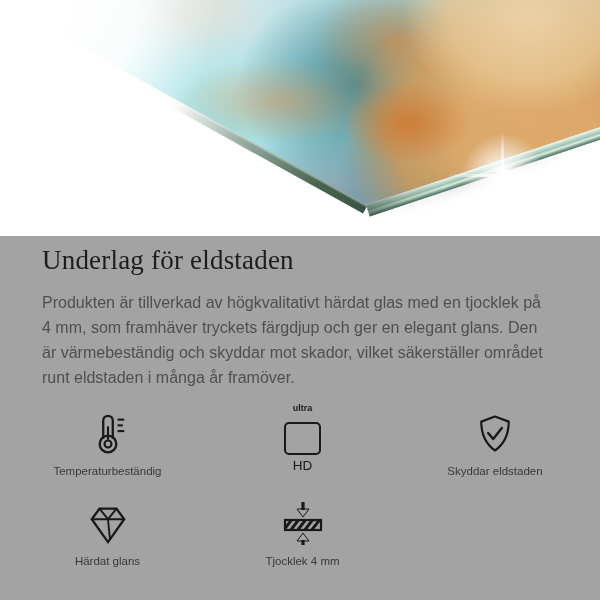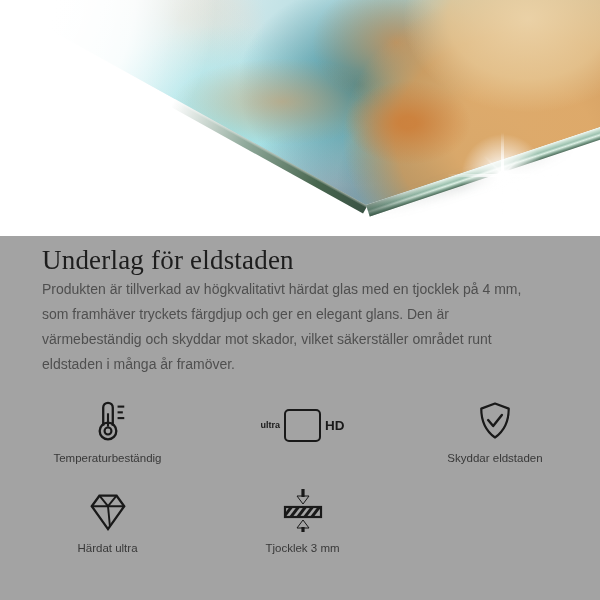--- a/index.html
+++ b/index.html
@@ -72,41 +72,41 @@
     background:linear-gradient(to right, rgba(255,255,255,0), #fff 50%, rgba(255,255,255,0)); }
   .sparkle-diag::after { content:""; position:absolute; top:6px; bottom:6px; left:32px; width:2px;
     background:linear-gradient(to bottom, rgba(255,255,255,0), #fff 50%, rgba(255,255,255,0)); }
 
   
   .content { padding:8px 50px 0 42px; }
   .title {
     font-family:"Liberation Serif","DejaVu Serif",serif;
     font-weight:400; color:#1d1d1d; font-size:27px; line-height:33px; letter-spacing:0.2px;
   }
-  .lead { color:#4f4f4f; font-size:14px; line-height:25px; max-width:512px; }
+  .lead { margin-top:13px; color:#4f4f4f; font-size:16px; line-height:25px; max-width:512px; }
 
   
   .features {
     margin-top:19px; padding:0 8px 0 10px;
     display:grid; grid-template-columns:195px 195px 190px; row-gap:21px;
   }
   .feature { display:flex; flex-direction:column; align-items:center; }
   .icon-wrap { height:46px; display:flex; align-items:flex-end; justify-content:center; }
   .feature-label { margin-top:9px; font-size:11.5px; color:#383838; line-height:14px; text-align:center; }
 
   svg.ic { display:block; }
   .ic path, .ic circle, .ic line, .ic polyline, .ic rect { fill:none; stroke:#191919; }
 
   .uhd-box {
     width:37px; height:33px; border:2.5px solid #191919; border-radius:5px;
-    display:flex; flex-direction:row; align-items:center; justify-content:center;
+    display:flex; flex-direction:column; align-items:center; justify-content:center;
     color:#191919; line-height:1;gap:45px;
   }
   .uhd-top { font-size:9px; font-weight:700; letter-spacing:0; }
-  .uhd-bottom { font-size:13.5px; font-weight:700; margin-top:1px; letter-spacing:0; }
+  .uhd-bottom { font-size:13.5px; font-weight:400; margin-top:1px; letter-spacing:0; }
 </style>
 </head>
 <body>
 
 <div class="page">
 
   <div class="hero">
     <div class="glass-shadow"></div>
     <div class="glass-art"></div>
     <div class="edge-left"></div>
@@ -163,21 +163,21 @@
     <div class="feature">
       <div class="icon-wrap">
         <svg class="ic" width="46" height="42" viewBox="0 0 48 44">
           <path d="M7 17 L15 6 H33 L41 17 L24 41 Z" stroke-width="2.4" stroke-linejoin="miter"></path>
           <line x1="7" y1="17" x2="41" y2="17" stroke-width="2"></line>
           <line x1="15" y1="6" x2="24" y2="17" stroke-width="2"></line>
           <line x1="33" y1="6" x2="24" y2="17" stroke-width="2"></line>
           <line x1="24" y1="17" x2="26" y2="38" stroke-width="2"></line>
         </svg>
       </div>
-      <div class="feature-label">Härdat ultra</div>
+      <div class="feature-label">Härdat glans</div>
     </div>
 
 
     <div class="feature">
       <div class="icon-wrap">
         <svg class="ic" width="48" height="44" viewBox="0 0 48 44">
           <defs>
             <clipPath id="barclip">
                 <rect x="7" y="20" width="34" height="8"></rect>
               </clipPath>
@@ -189,17 +189,17 @@
             <line x1="18" y1="30" x2="28" y2="17" stroke-width="3"></line>
             <line x1="25" y1="30" x2="35" y2="17" stroke-width="3"></line>
             <line x1="32" y1="30" x2="42" y2="17" stroke-width="3"></line>
           </g>
           <line x1="24" y1="1" x2="24" y2="9" stroke-width="3.2"></line>
           <path d="M18 8 H30 L24 16 Z" fill="#191919" stroke="none"></path>
           <line x1="24" y1="47" x2="24" y2="39" stroke-width="3.2"></line>
           <path d="M18 40 H30 L24 32 Z" fill="#191919" stroke="none"></path>
         </svg>
       </div>
-      <div class="feature-label">Tjocklek 3 mm</div>
+      <div class="feature-label">Tjocklek 4 mm</div>
     </div>
 
   </div>
 </div>
 
 </body></html>

